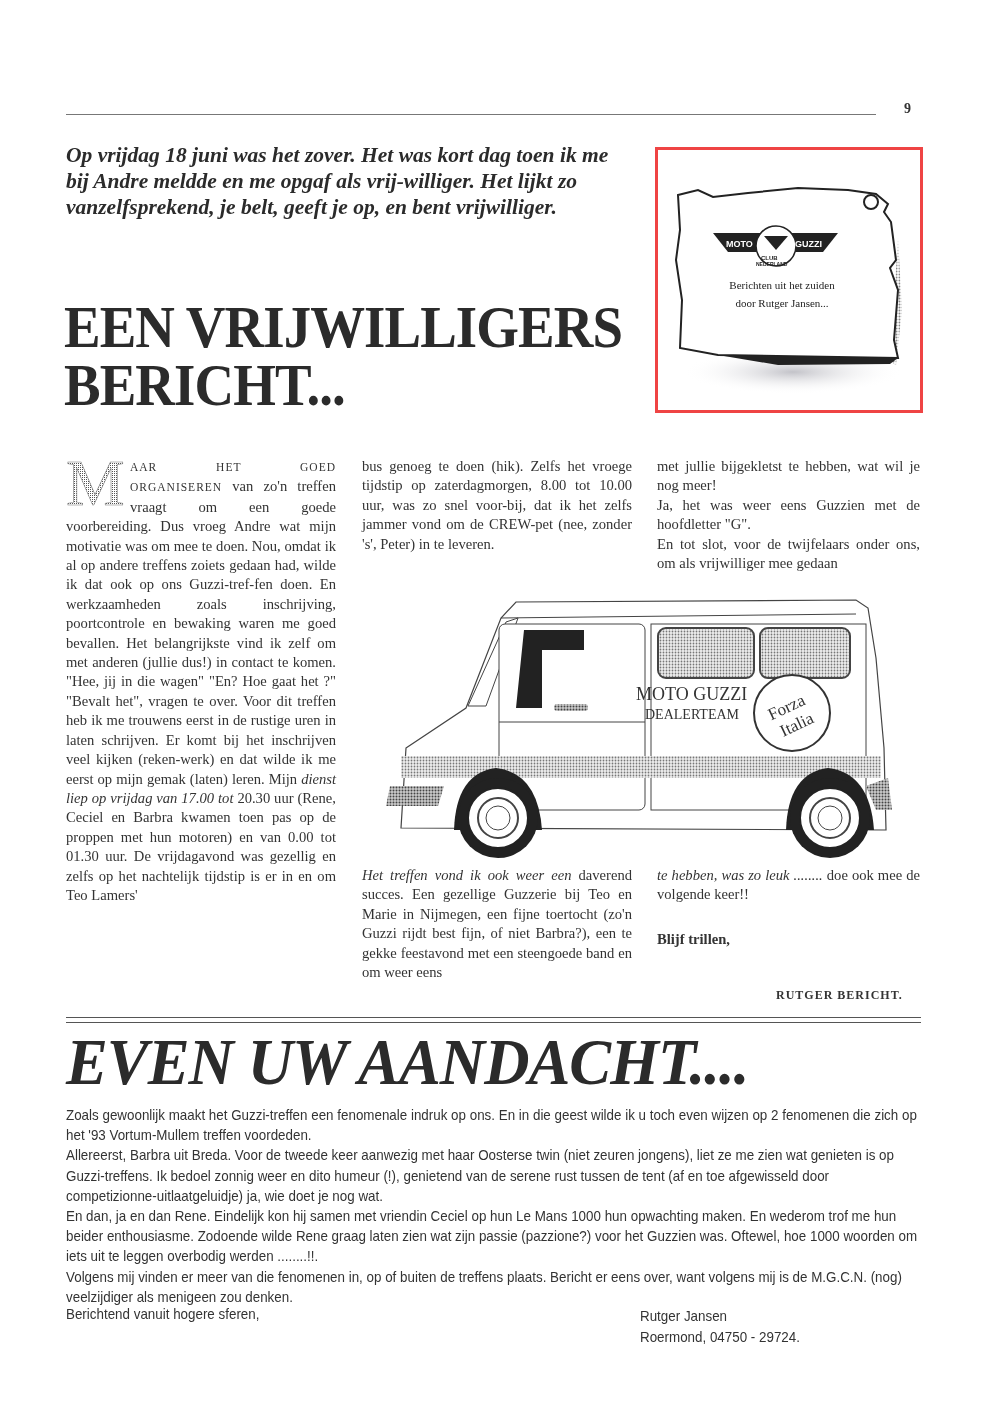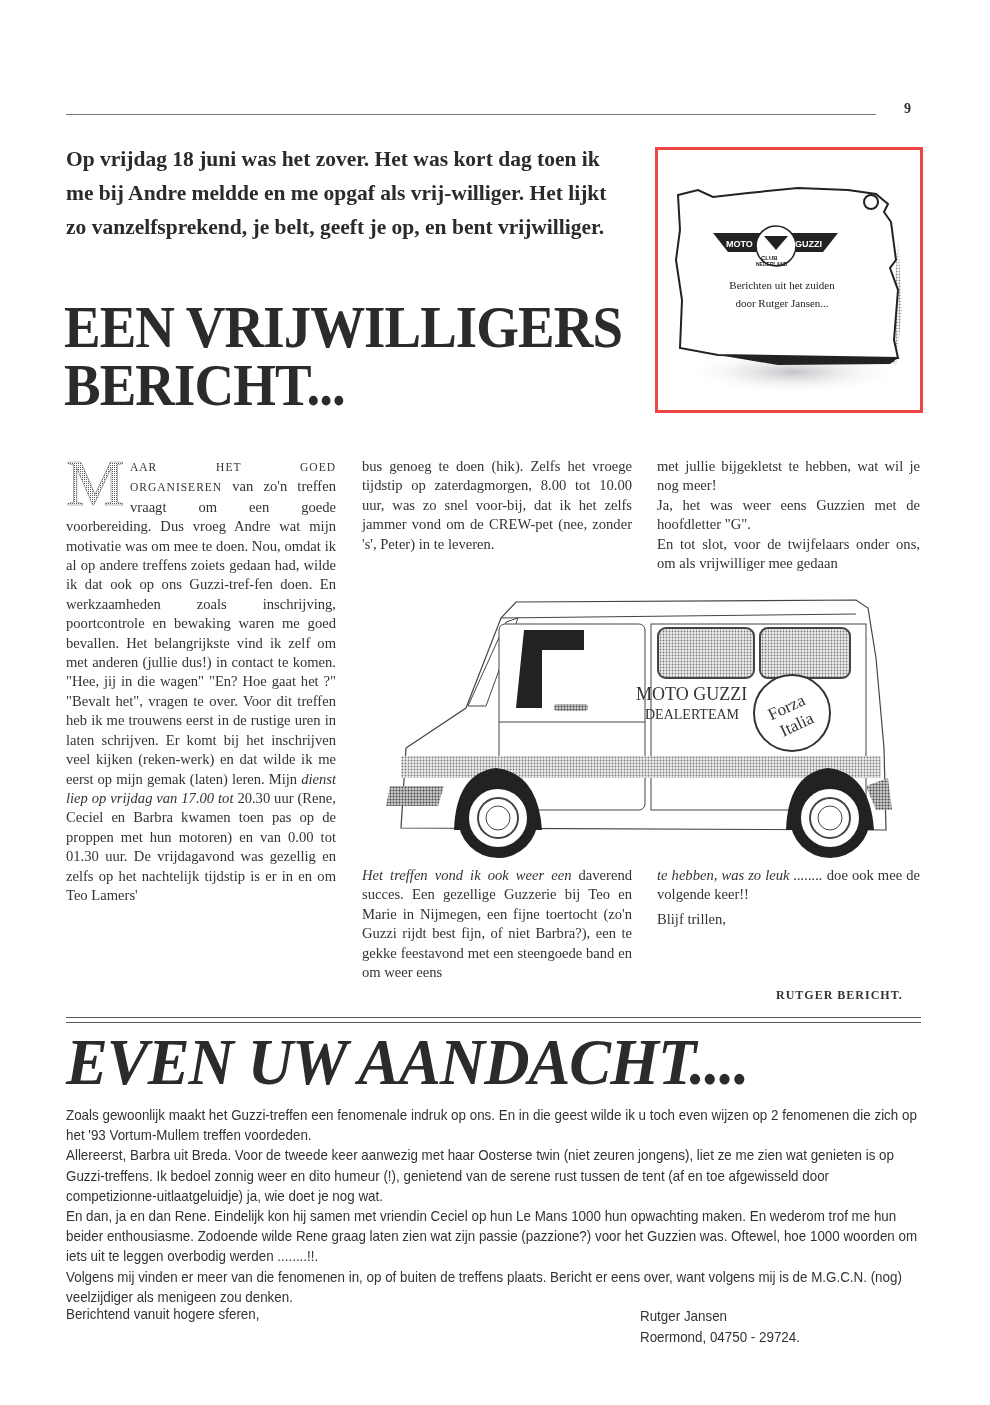--- a/index.html
+++ b/index.html
@@ -1,21 +1,21 @@
 <!DOCTYPE html>
 <html><head>
 <meta charset="utf-8">
 <style>
   html,body{margin:0;padding:0;background:#fff;}
   body{width:990px;height:1405px;position:relative;overflow:hidden;color:#2a2a2a;
        font-family:"Liberation Serif","DejaVu Serif",serif;}
   .abs{position:absolute;}
   .rule-top{left:66px;top:114px;width:810px;height:0;border-top:1px solid #777;}
   .pagenum{left:904px;top:101px;font-weight:bold;font-size:14px;color:#333;}
-  .lead{left:66px;top:142px;width:560px;font-weight:bold;font-size:21.5px;line-height:34px;color:#2b2b2b;}
+  .lead{left:66px;top:142px;width:560px;font-weight:bold;font-size:21.5px;line-height:26px;color:#2b2b2b;font-style:italic;}
   .title{left:64px;top:298px;width:600px;font-weight:bold;font-size:59px;line-height:58px;
          letter-spacing:-1px;color:#2b2b2b;transform:scaleX(0.93);transform-origin:left top;}
   .boxframe{left:655px;top:147px;width:262px;height:260px;border:3px solid #ef4444;}
   .col{font-size:14.6px;line-height:19.4px;text-align:justify;color:#333;}
   .c1{left:66px;top:457px;width:270px;}
   .c2{left:362px;top:457px;width:270px;}
   .c3{left:657px;top:457px;width:263px;}
   .c2b{left:362px;top:866px;width:270px;}
   .c3b{left:657px;top:866px;width:263px;}
   .dropcap{float:left;width:58px;height:54px;margin:-2px 6px 0 0;position:relative;}
@@ -103,21 +103,21 @@
 </div>
 
 <div class="abs col c3" style="text-align:justify;">
   <div>met jullie bijgekletst te hebben, wat wil je nog meer!</div>
   <div>Ja, het was weer eens Guzzien met de hoofdletter "G".</div>
   <div>En tot slot, voor de twijfelaars onder ons, om als vrijwilliger mee gedaan</div>
 </div>
 <div class="abs col c3b">
   <span class="it">te hebben, was zo leuk ........</span>
   <span>doe ook mee de volgende keer!!</span>
-  <div style="margin-top:5px;">Blijf trillen,</div>
+  <div style="margin-top:25px;font-weight:bold;">Blijf trillen,</div>
 </div>
 <div class="abs sig">RUTGER BERICHT.</div>
 
 <div class="abs van">
   <svg width="580" height="270" viewBox="0 0 580 270">
     <defs>
       <pattern id="vdots" width="3" height="3" patternUnits="userSpaceOnUse">
           <rect width="3" height="3" fill="#eee"></rect>
           <circle cx="1.5" cy="1.5" r="0.9" fill="#777"></circle>
         </pattern>

